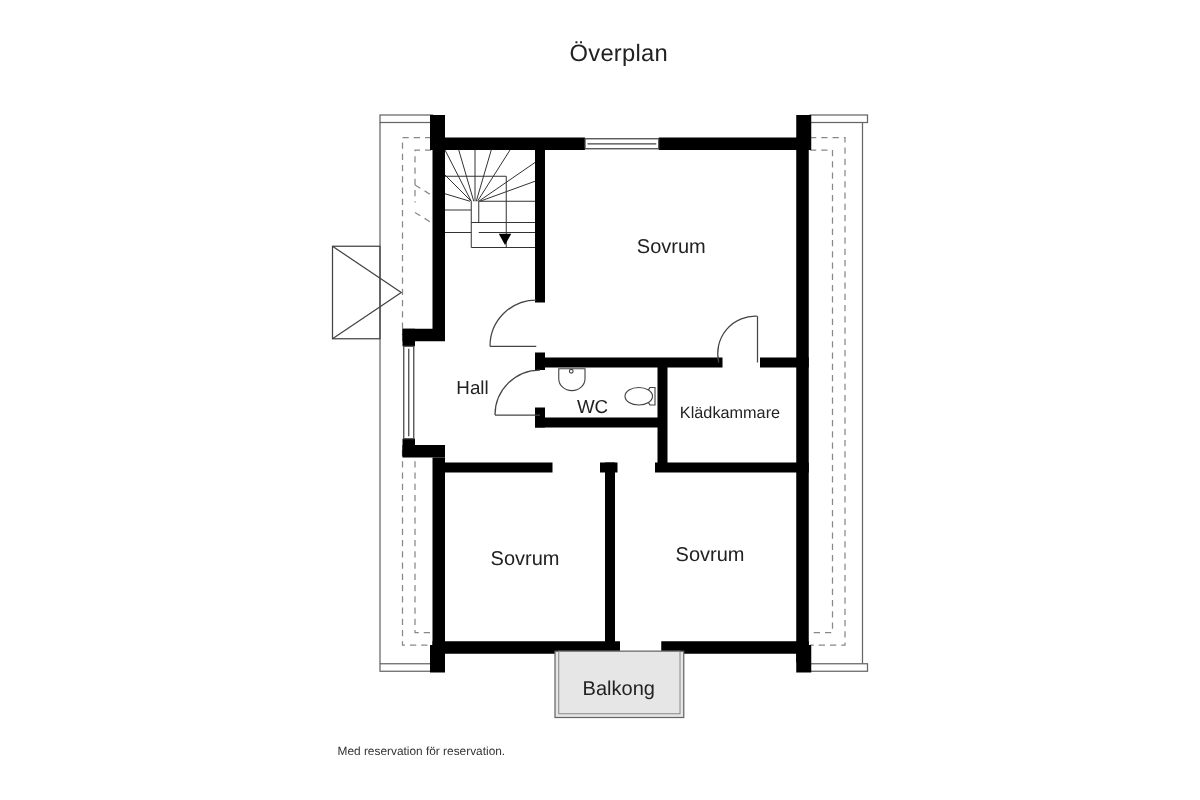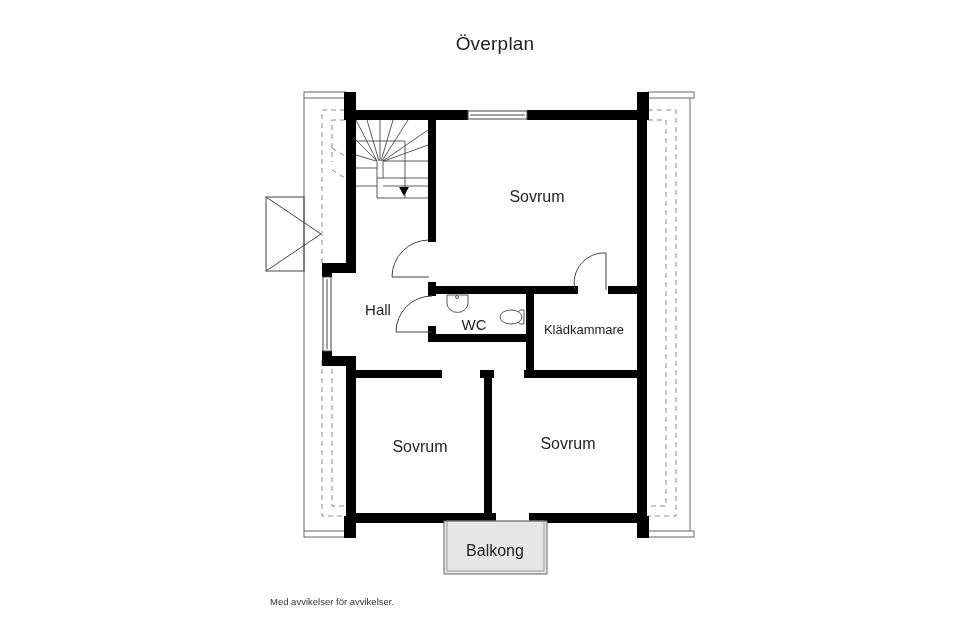--- a/index.html
+++ b/index.html
@@ -148,13 +148,13 @@
 
   <text class="room-label" x="537" y="202" font-size="16" text-anchor="middle">Sovrum</text>
   <text class="room-label" x="378" y="315" font-size="15" text-anchor="middle">Hall</text>
   <text class="room-label" x="474" y="330" font-size="15" text-anchor="middle">WC</text>
   <text class="room-label" x="584" y="334" font-size="13" text-anchor="middle">Klädkammare</text>
   <text class="room-label" x="420" y="452" font-size="16" text-anchor="middle">Sovrum</text>
   <text class="room-label" x="568" y="449" font-size="16" text-anchor="middle">Sovrum</text>
   <text class="room-label" x="495" y="556" font-size="16" text-anchor="middle">Balkong</text>
 </svg>
 
-<div class="disclaimer">Med avvikelser för avvikelser.</div>
+<div class="disclaimer">Med reservation för reservation.</div>
 
 </body></html>

